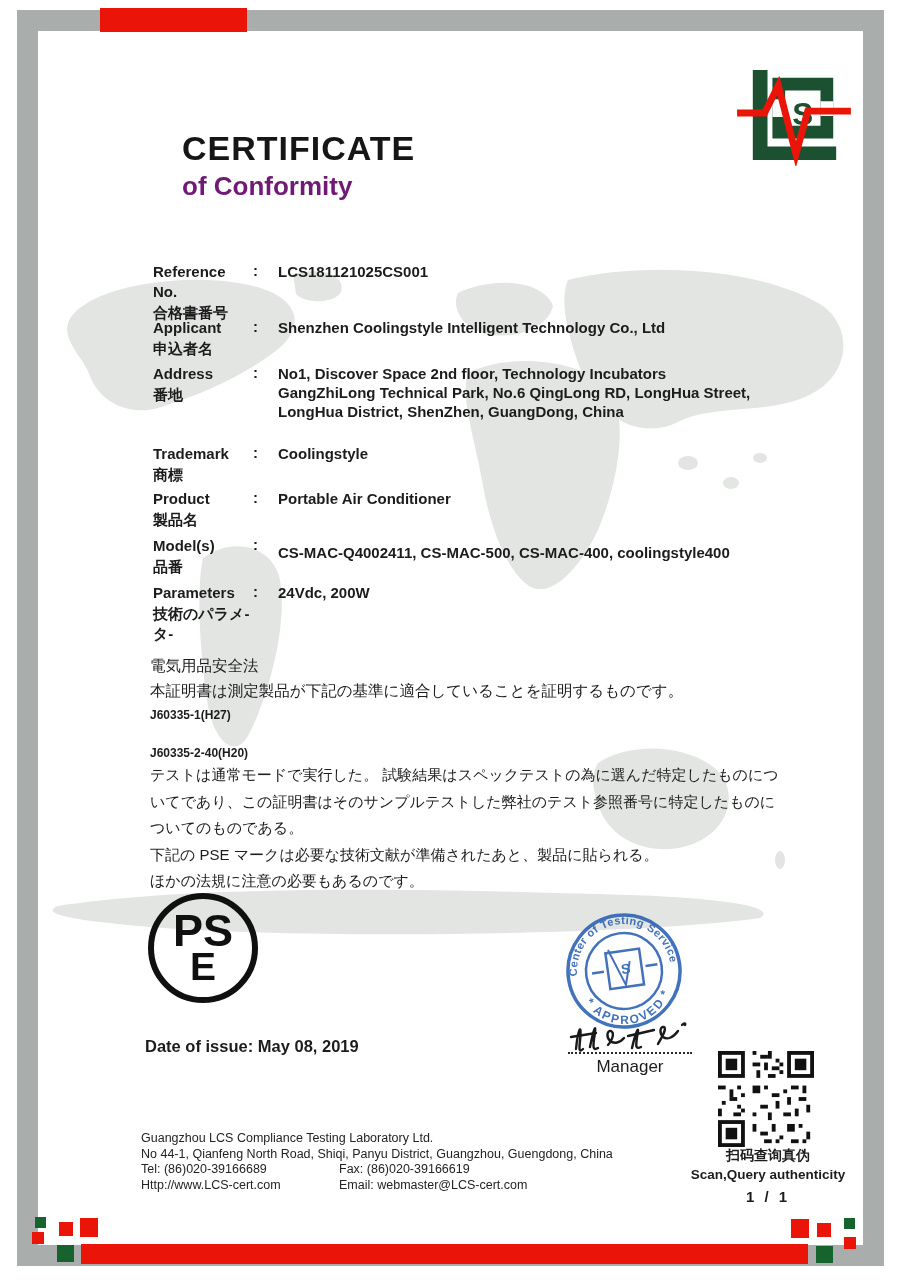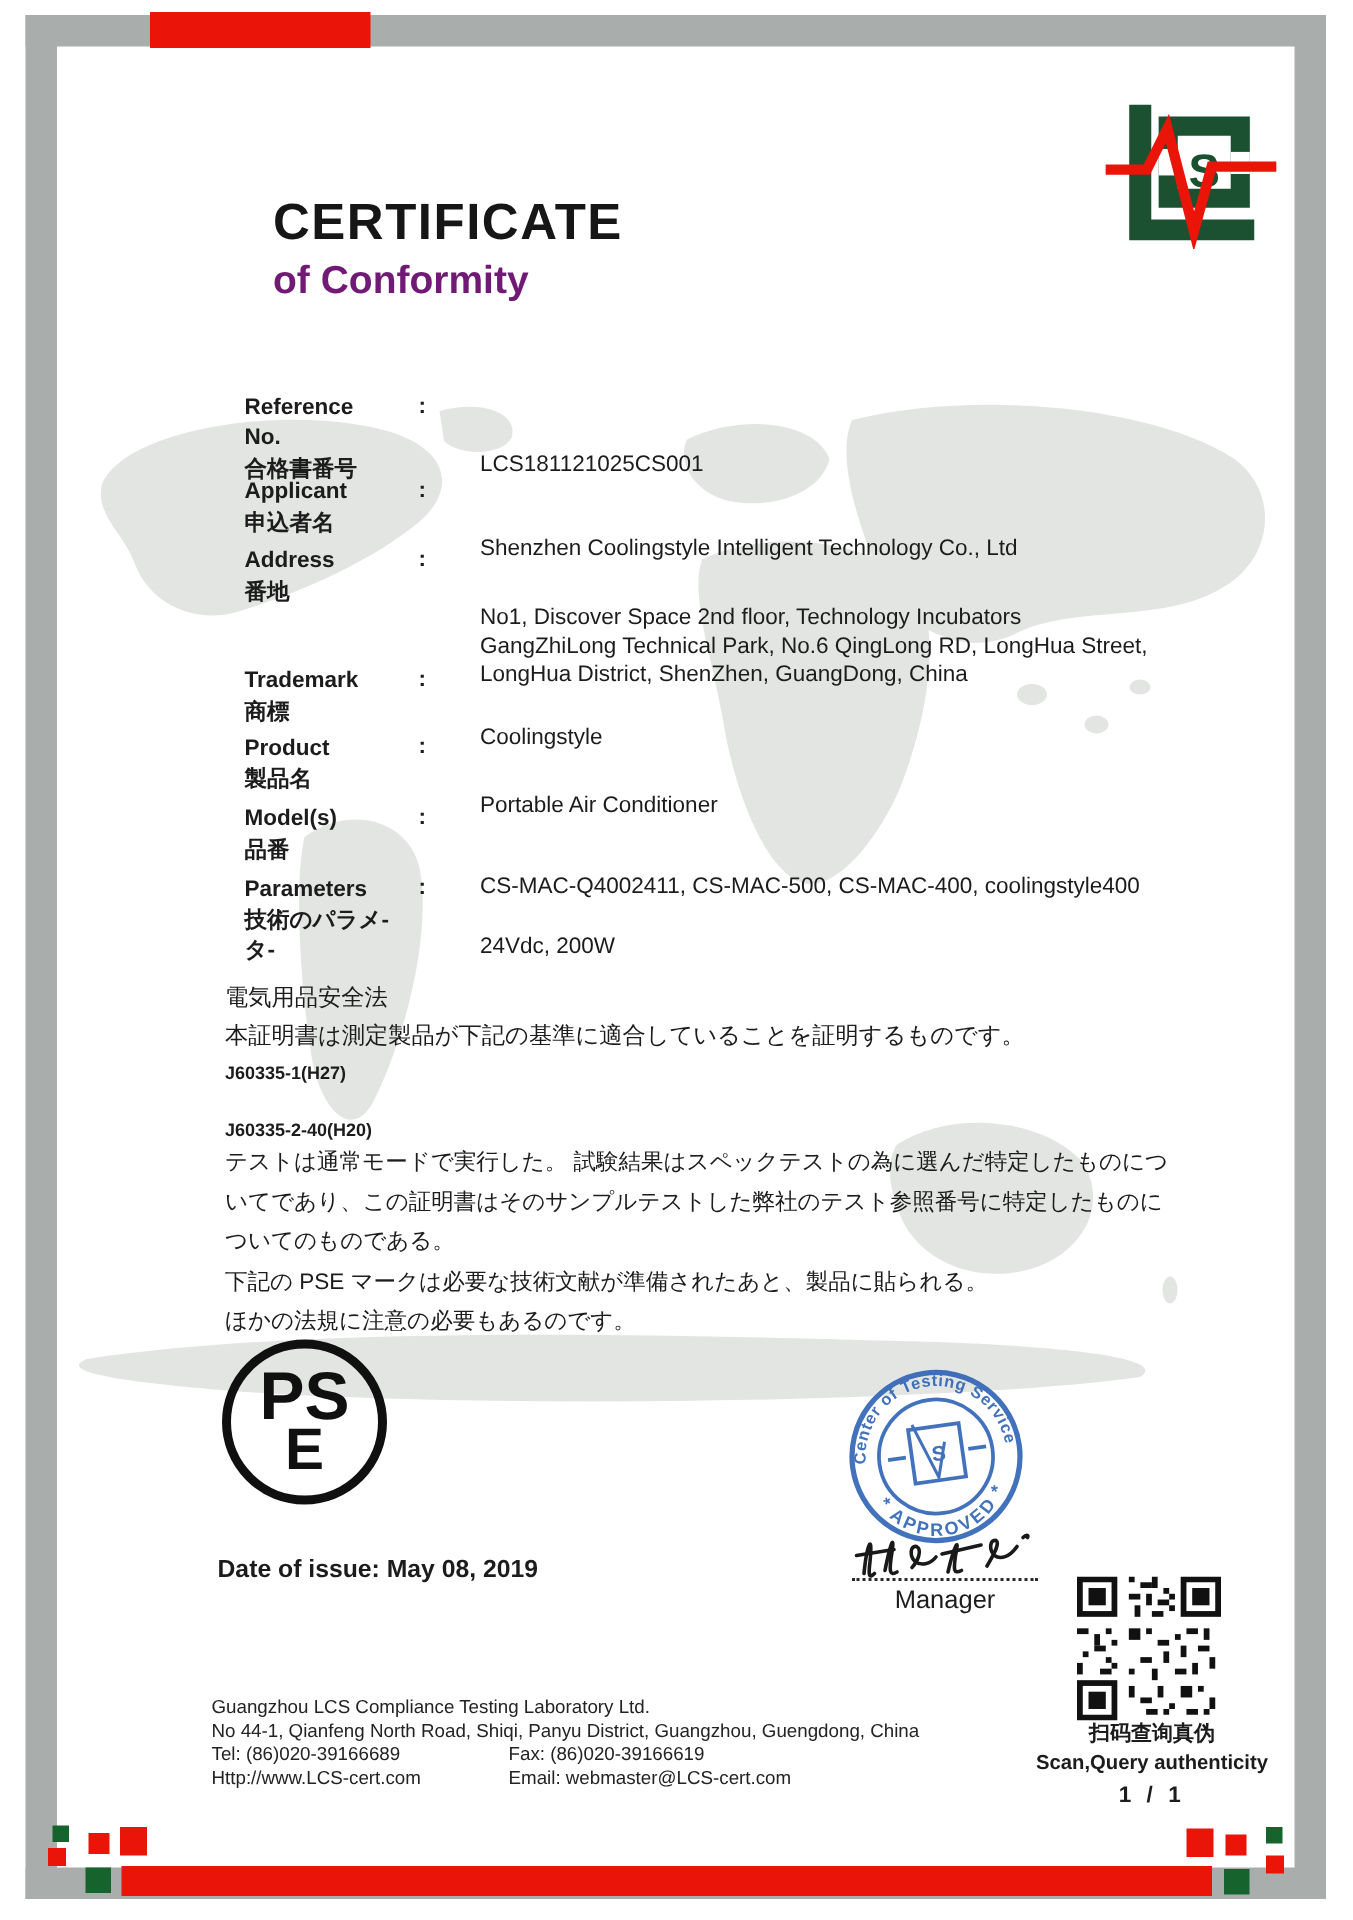--- a/index.html
+++ b/index.html
@@ -10,25 +10,25 @@
   .accent{position:absolute;z-index:3;}
   .red{background:#ea1409;}
   .green{background:#17632e;}
   
   #map{position:absolute;left:38px;top:268px;z-index:1;opacity:.55;}
   
   .content{position:absolute;z-index:4;}
   #title{left:168px;top:129px;margin-left:14px;}
   #title .t1{font-size:34px;font-weight:700;letter-spacing:1px;color:#161616;}
   #title .t2{font-size:26px;font-weight:700;margin-top:3px;color:#701a75;}
-  .row{position:absolute;left:163px;display:flex;width:660px;font-size:15px;z-index:4;gap:16px;}
+  .row{position:absolute;left:153px;display:flex;width:660px;font-size:15px;z-index:4;}
   .lbl{width:100px;font-weight:700;display:flex;flex-direction:column;line-height:20px;}
   .lbl .jp{font-weight:700;white-space:pre-line;margin-top:1px;}
   .colon{width:25px;font-weight:700;}
-  .val{flex:1;font-weight:400;white-space:pre-line;line-height:19px;margin-top:38px;}
+  .val{flex:1;font-weight:700;white-space:pre-line;line-height:19px;}
   #statement{left:150px;top:653px;font-size:15.5px;line-height:25px;width:680px;}
   #statement .std{font-weight:700;font-size:12px;}
   #statement .std2{margin-top:13px;}
   #notes{left:150px;top:762px;font-size:15px;line-height:26.5px;width:680px;white-space:pre-line;}
   #pse{left:148px;top:893px;width:98px;height:98px;border:6px solid #101010;border-radius:50%;
        display:flex;flex-direction:column;align-items:center;justify-content:center;color:#101010;}
   #pse .ps{font-size:45px;font-weight:700;line-height:38px;letter-spacing:0;}
   #pse .e{font-size:39px;font-weight:700;line-height:34px;}
   #dateline{left:145px;top:1037px;font-size:16.5px;font-weight:700;}
   #stampwrap{left:554px;top:901px;width:140px;height:140px;opacity:.9;}

